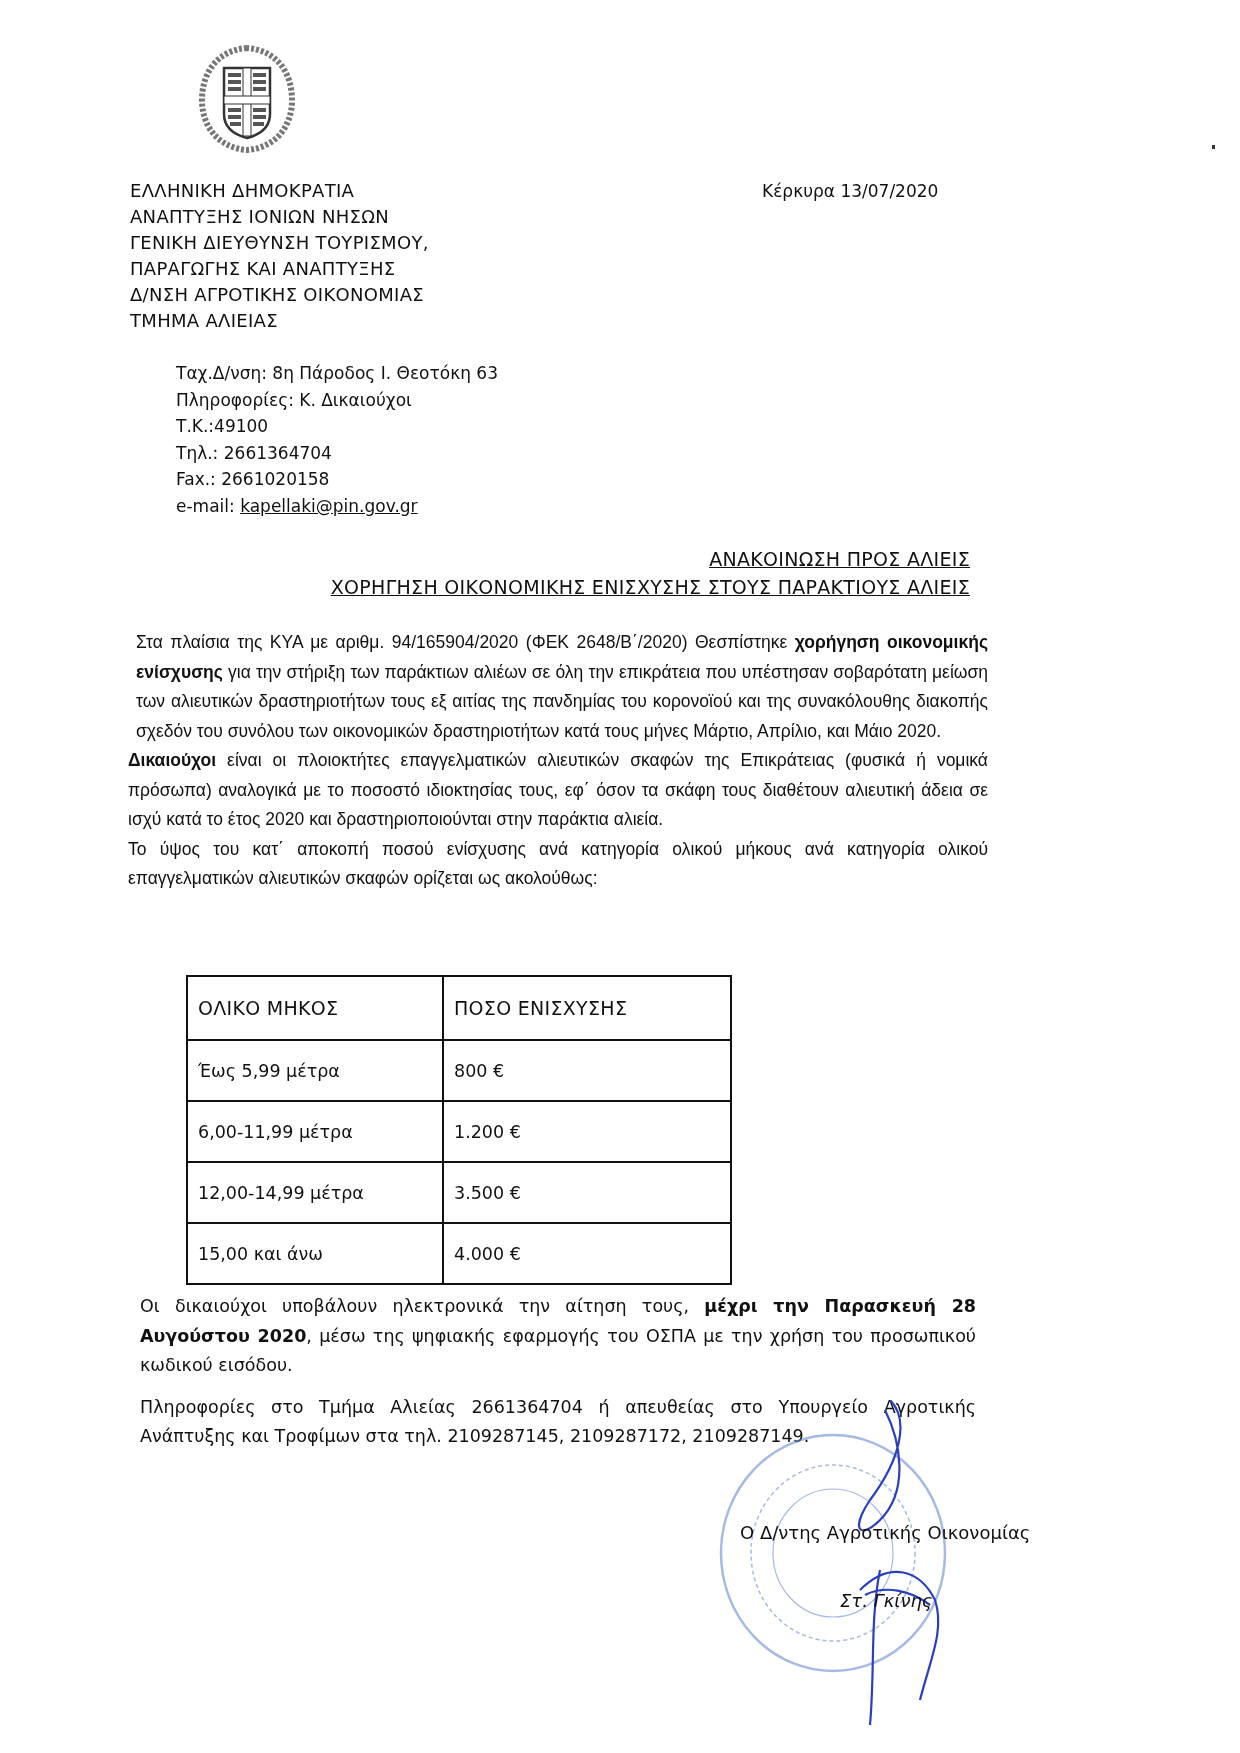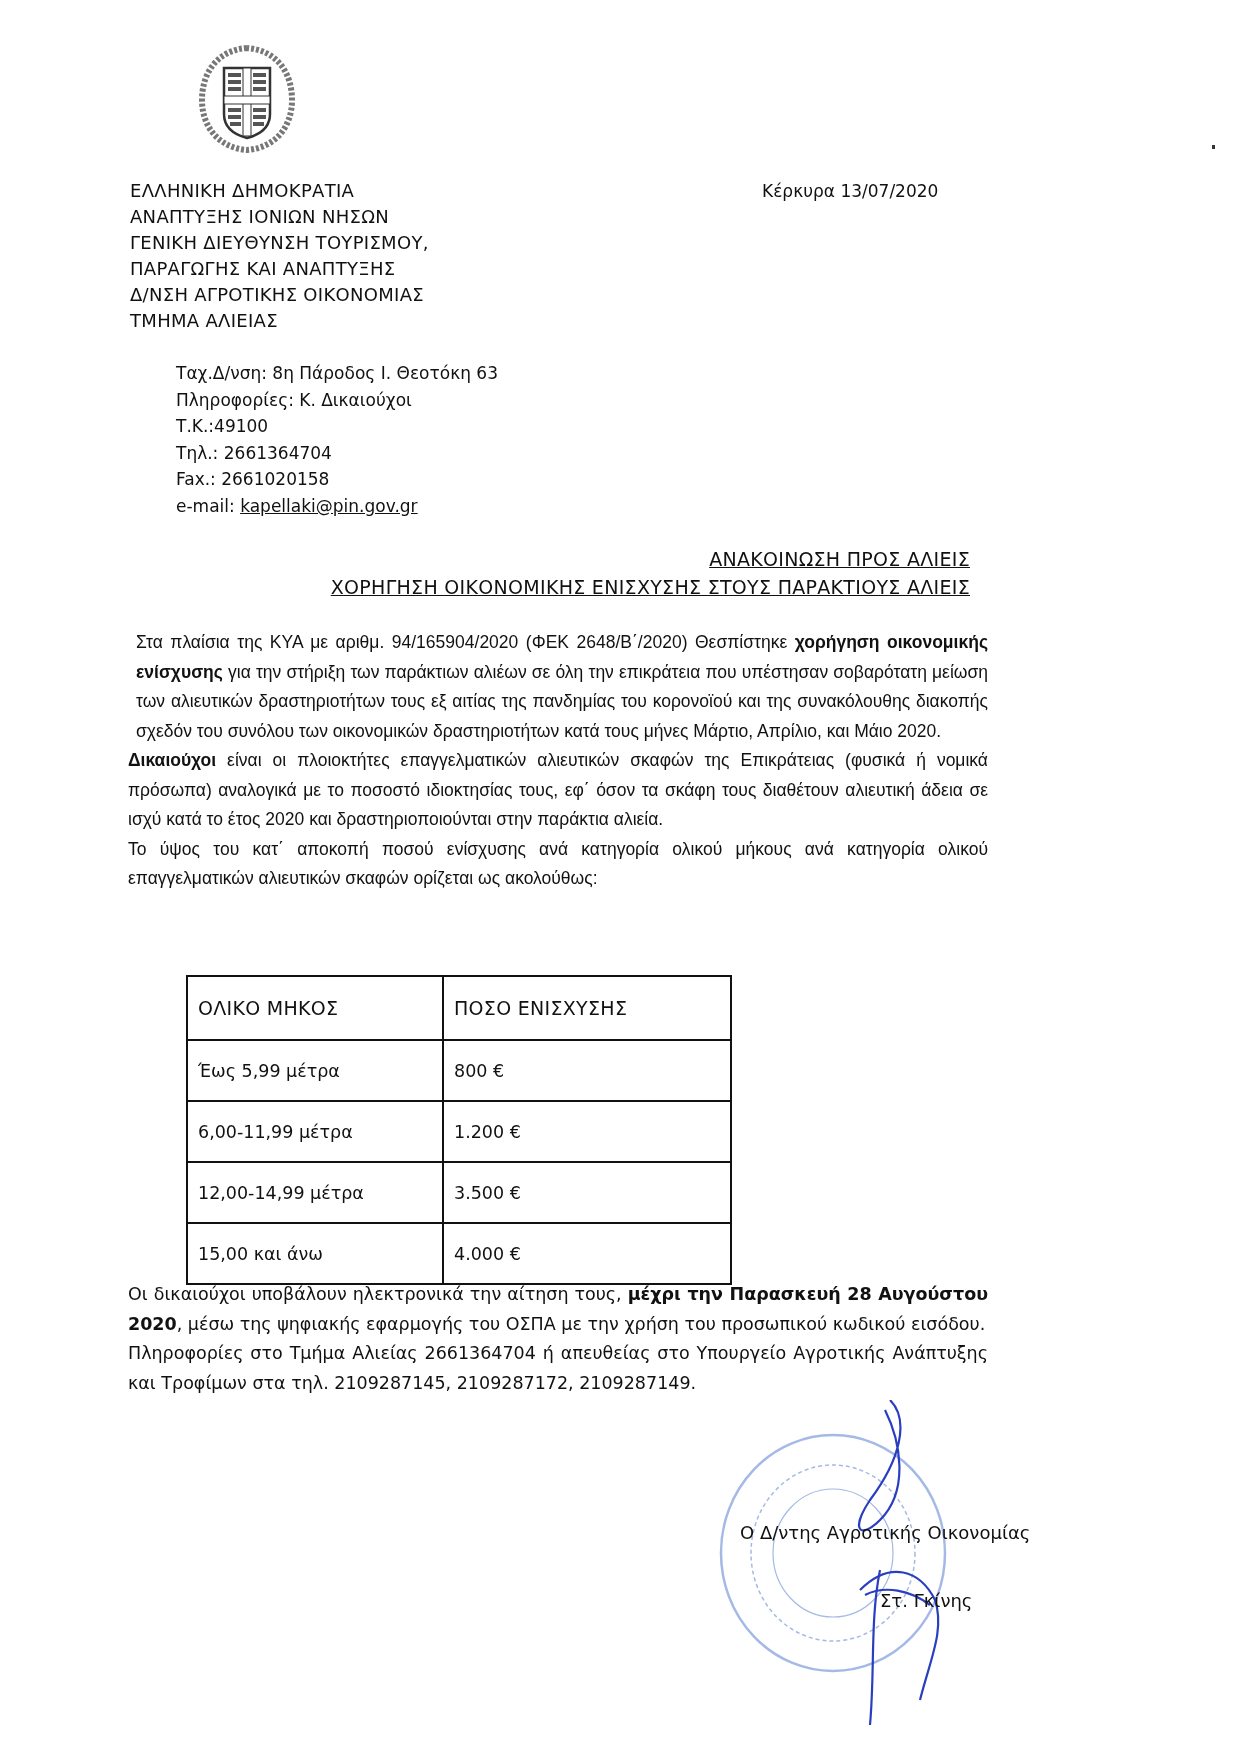--- a/index.html
+++ b/index.html
@@ -25,23 +25,23 @@
     position: absolute; left: 186px; top: 975px; border-collapse: collapse;
     font-size: 17.5px;
   }
   table.amounts td, table.amounts th {
     border: 2px solid #111; height: 27px; padding: 16px 10px; text-align: left; font-weight: normal; white-space: nowrap;
   }
   table.amounts th { font-size: 19px; letter-spacing: 0.3px; height: 30px; }
   table.amounts .c1 { width: 234px; }
   table.amounts .c2 { width: 266px; }
   .closing { left: 128px; width: 860px; top: 1280px; font-size: 17.5px; line-height: 29.5px; text-align: justify; }
-  .closing p { margin: 0; }
+  .closing p { margin: 12px; }
   .sign-title { left: 740px; top: 1522px; font-size: 18px; white-space: nowrap; }
-  .sign-name { left: 880px; top: 1590px; font-size: 18px; white-space: nowrap; }
+  .sign-name { left: 840px; top: 1590px; font-size: 18px; white-space: nowrap; font-style: italic; }
   .stamp { left: 708px; top: 1428px; width: 250px; height: 250px; }
   .signature { left: 840px; top: 1400px; width: 120px; height: 330px; }
   .dot { left: 1212px; top: 145px; width: 3px; height: 4px; background: #333; }
 </style>
 </head>
 <body>
 
 <div class="abs emblem">
   <svg width="118" height="118" viewBox="0 0 118 118">
     <g fill="none" stroke="#555" stroke-width="2">

